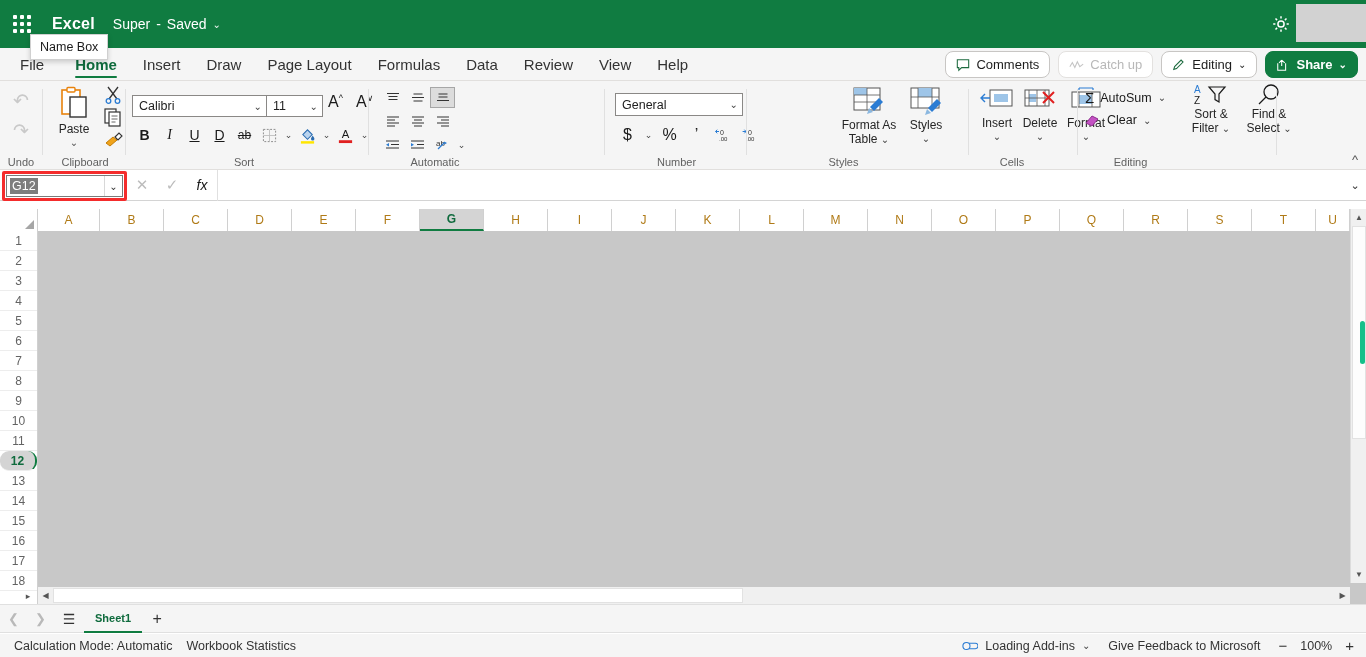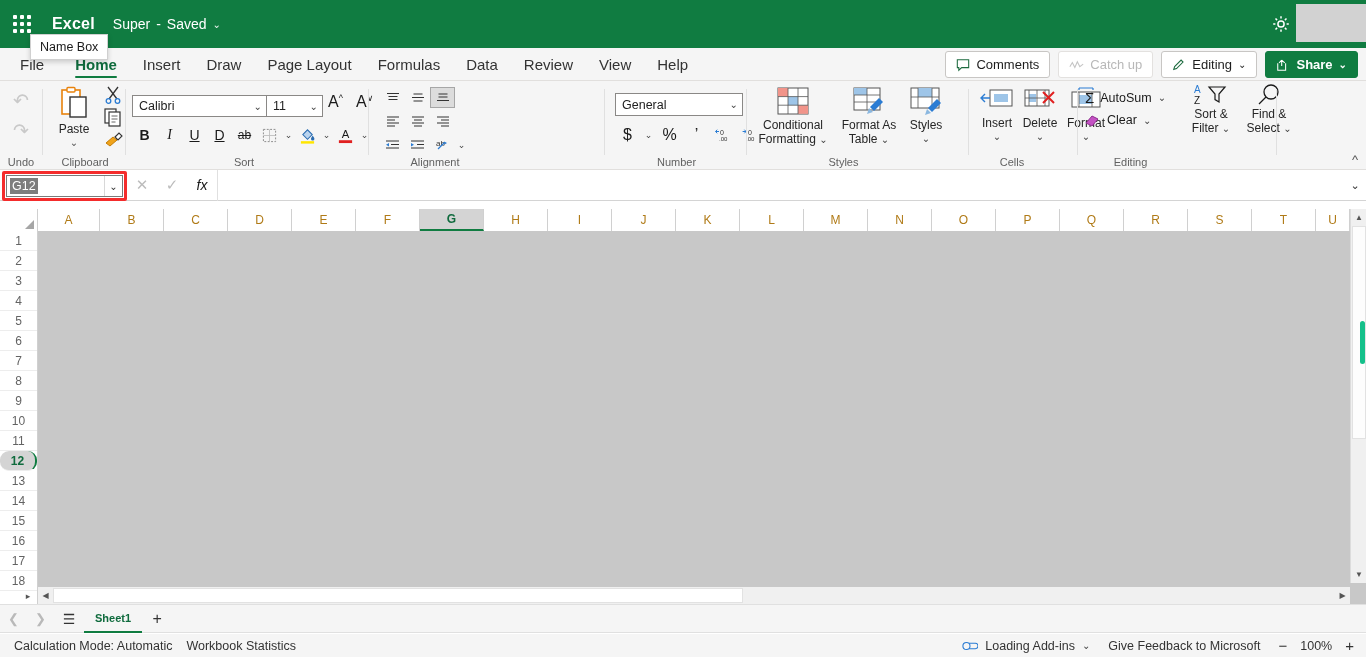--- a/index.html
+++ b/index.html
@@ -57,21 +57,21 @@
     color: #333; cursor: pointer; position: relative;
   }
   .tab.first { padding-left: 20px; padding-right: 18px; }
   .tab.active { color: #0f6b3d; font-weight: bold; }
   .tab.active::after {
     content: ""; position: absolute; left: 13px; right: 13px; bottom: 2px;
     height: 2.5px; background: #107c41; border-radius: 2px;
   }
   .tabright { position: absolute; right: 8px; top: 3px; display: flex; align-items: center; gap: 8px; }
   .btnpill {
-    height: 27px; border: 1px solid #c8c6c4; background: #fff; border-radius: 3px;
+    height: 27px; border: 1px solid #c8c6c4; background: #fff; border-radius: 8px;
     display: flex; align-items: center; gap: 6px; padding: 0 10px; font-size: 13px;
     color: #1d1d1d; cursor: pointer;
   }
   .btnpill.disabled { color: #b8b8b8; border-color: #e3e1df; cursor: default; }
   .btnpill.green { background: #107c41; color: #fff; border-color: #107c41; font-weight: bold; }
   .btnpill .chev { font-size: 10px; }
 
   
   .ribbon {
     height: 89px; background: #f5f5f5; position: relative;
@@ -472,21 +472,21 @@
         </div>
         <div class="alignbtn">
           <svg width="17" height="15" viewBox="0 0 17 15">
             <text x="2" y="8" font-size="8" fill="#333" font-family="Liberation Sans">ab</text>
             <path d="M4 11l7-7" stroke="#2b7cd3" stroke-width="1.2"></path>
               <path d="M11 4l-.4 2.6L13 5z" fill="#2b7cd3"></path>
           </svg>
         </div>
         <div class="minichev">⌄</div>
       </div>
-      <div class="grplabel" style="left:-10px;right:-20px">Alignment</div>
+      <div class="grplabel" style="left:-10px;right:-20px">Automatic</div>
     </div>
 
     <div class="wrapbtn" style="left:482px;top:99px">
       <svg width="18" height="16" viewBox="0 0 18 16">
         <text x="0" y="7" font-size="7" fill="#333" font-family="Liberation Sans">ab</text>
         <path d="M1 11h11a2.2 2.2 0 010 4.4H8" stroke="#2b7cd3" stroke-width="1.1" fill="none"></path>
         <path d="M9 13.4l-2.4 2 2.4 2z" fill="#2b7cd3"></path>
       </svg>
       <span>Wrap Text</span>
     </div>
@@ -523,34 +523,20 @@
             <text x="4" y="14" font-size="6" fill="#333" font-family="Liberation Sans">.00</text>
             <path d="M0.6 4.5H4M2.4 2.7L4 4.5 2.4 6.3" stroke="#2b7cd3" stroke-width="1" fill="none"></path>
           </svg>
         </div>
       </div>
       <div class="grplabel">Number</div>
     </div>
     <div class="sep" style="left:746px"></div>
 
     <div class="grp stylesgrp">
-      <div class="bigbtn" style="left:0;width:82px">
-        <svg width="34" height="32" viewBox="0 0 34 32">
-          <rect x="2" y="2" width="30" height="26" fill="#fff" stroke="#555" stroke-width="1"></rect>
-          <rect x="2" y="2" width="10" height="8.6" fill="#f1948a"></rect>
-          <rect x="12" y="10.6" width="10" height="8.6" fill="#9ec5e8"></rect>
-          <rect x="22" y="19.2" width="10" height="8.6" fill="#f1948a"></rect>
-          <path d="M12 2v26M22 2v26M2 10.6h30M2 19.2h30" stroke="#555" stroke-width=".8"></path>
-        </svg>
-        <span>Conditional</span>
-        <span>
-          <span>Formatting</span>
-          <span class="ddchev">⌄</span>
-        </span>
-      </div>
       <div class="bigbtn" style="left:86px;width:62px">
         <svg width="34" height="32" viewBox="0 0 34 32">
           <rect x="2" y="2" width="26" height="22" fill="#fff" stroke="#555" stroke-width="1"></rect>
           <rect x="2" y="2" width="13" height="7" fill="#9ec5e8"></rect>
           <path d="M15 2v22M2 9h26M2 16h26" stroke="#555" stroke-width=".8"></path>
           <path d="M18 21l9-9 4 4-9 9z" fill="#2b7cd3"></path>
           <path d="M17 22l-2 6 6-2z" fill="#8bb8e0"></path>
         </svg>
         <span>Format As</span>
         <span>

